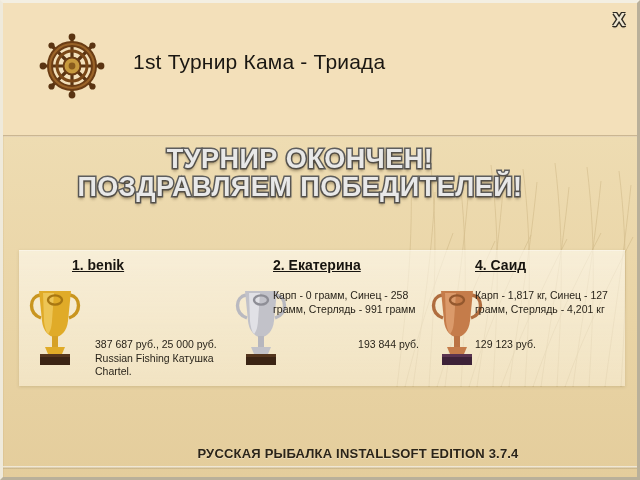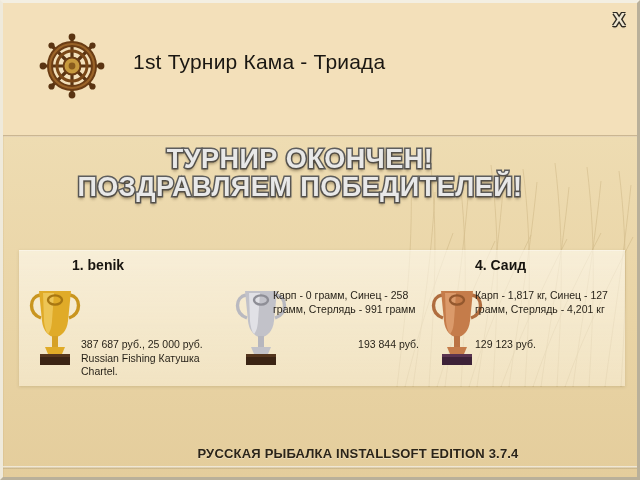--- a/index.html
+++ b/index.html
@@ -78,32 +78,33 @@
   }
   .card{position:relative;box-sizing:border-box;}
   .card.c1{width:206px;}
   .card.c2{width:200px;}
   .card.c3{width:200px;}
   .trophy{position:absolute;left:8px;top:26px;width:56px;height:92px;}
   .card.c3 .trophy{left:4px;}
   .rank{
     position:absolute;top:6px;font-size:14px;font-weight:bold;color:#17140f;
     white-space:nowrap;
+    text-decoration:underline;
   }
   .card.c1 .rank{left:53px;}
   .card.c2 .rank{left:48px;}
   .card.c3 .rank{left:50px;}
   .catch{
     position:absolute;left:60px;top:38px;width:138px;
     font-size:10.5px;line-height:13.5px;color:#241f16;
   }
   .card.c2 .catch{left:48px;width:146px;}
   .card.c3 .catch{left:50px;width:142px;}
   .prize{
-    position:absolute;left:62px;top:87px;width:140px;
+    position:absolute;left:76px;top:87px;width:140px;
     font-size:10.5px;line-height:13.5px;color:#241f16;
   }
   .card.c2 .prize{left:48px;width:146px;text-align:right;}
   .card.c3 .prize{left:50px;width:142px;}
   
   #footer{
     position:absolute;left:0;bottom:16px;width:634px;text-align:center;
     font-size:13px;font-weight:bold;color:#2b2418;letter-spacing:.2px;
     text-shadow:0 1px 0 rgba(255,255,255,.35);
     margin-left:38px;
@@ -209,20 +210,21 @@
           <path d="M43 18 C 54 20 55 36 42 41"></path>
         </g>
         <path d="M12 14 L44 14 L41 44 C40 54 34 60 28 60 C22 60 16 54 15 44 Z" fill="#c2c2c9"></path>
         <path d="M16 16 L27 16 L25 44 C24.5 51 23 55 21 57 C18.5 54 17.5 49 17 44 Z" fill="#e8e8ee" opacity=".8"></path>
         <ellipse cx="28" cy="23" rx="7" ry="4.6" fill="none" stroke="#8e8e96" stroke-width="2.4"></ellipse>
         <rect x="25" y="59" width="6" height="11" fill="#b6b6be"></rect>
         <path d="M18 70 L38 70 L35 77 L21 77 Z" fill="#c2c2c9"></path>
         <rect x="13" y="77" width="30" height="11" fill="#3b2414"></rect>
         <rect x="13" y="77" width="30" height="3" fill="#55361e"></rect>
       </svg>
+      <div class="rank">2. Екатерина</div>
       <div class="catch">Карп - 0 грамм, Синец - 258 грамм, Стерлядь - 991 грамм</div>
       <div class="prize">193 844 руб.</div>
     </div>
 
     <div class="card c3">
       <svg class="trophy" viewBox="0 0 56 92">
         <g fill="none" stroke="#b06d3e" stroke-width="3.4">
           <path d="M13 18 C 2 20 1 36 14 41"></path>
           <path d="M43 18 C 54 20 55 36 42 41"></path>
         </g>

